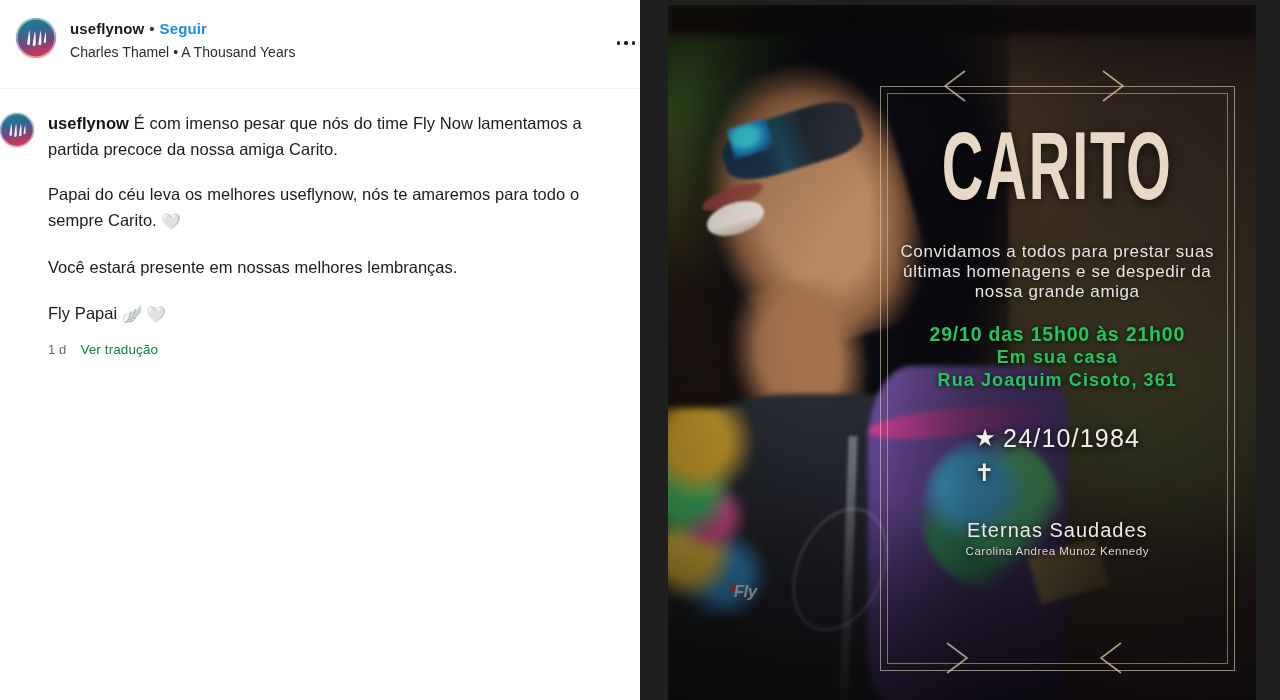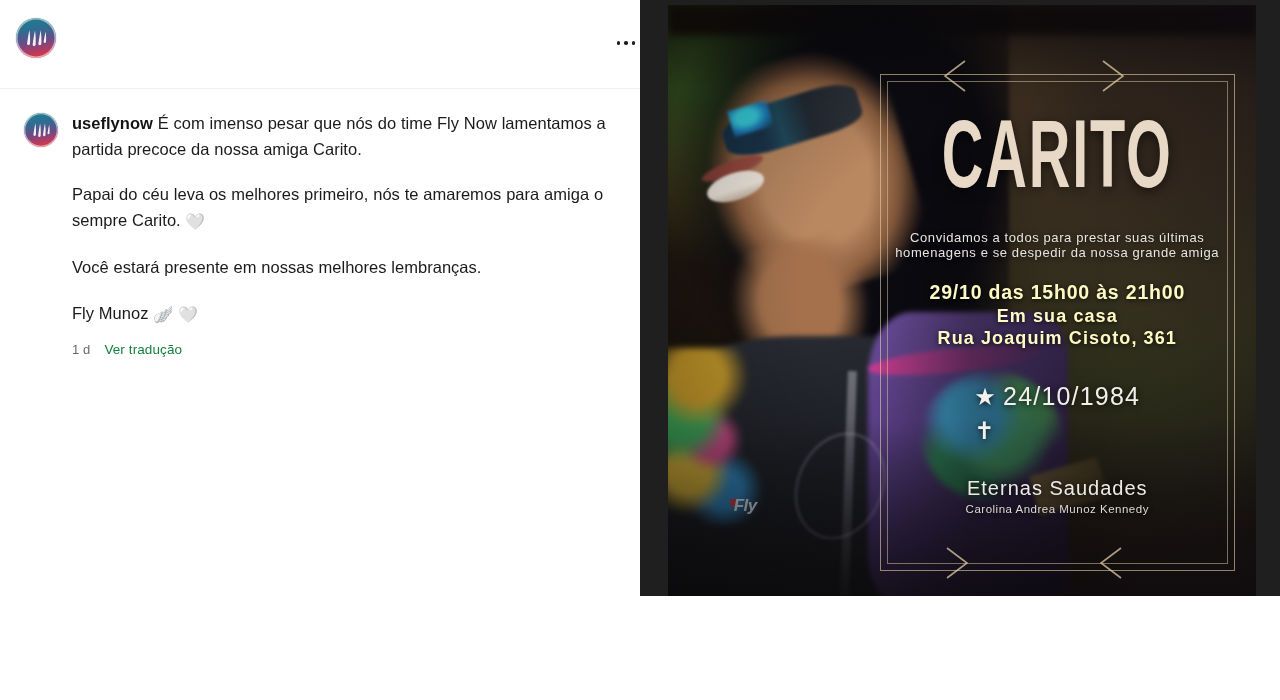--- a/index.html
+++ b/index.html
@@ -40,21 +40,21 @@
 
   .more-btn{
     position:absolute;right:-8px;top:30px;width:44px;height:26px;
     display:flex;align-items:center;justify-content:center;gap:4px;
     cursor:pointer;
   }
   .more-btn i{display:block;width:3.5px;height:3.5px;border-radius:50%;background:#1b1b1b;}
 
   .divider{height:1px;background:#f1f1f1;margin:0;}
 
-  .caption-block{display:flex;padding:22px 16px 0 24px;}
+  .caption-block{display:flex;padding:22px 16px 0 0;}
   .avatar-sm{
     width:34px;height:34px;border-radius:50%;flex:0 0 34px;margin-top:2px;
     background:linear-gradient(170deg,#1f7f8c 0%,#2b6f93 28%,#6a4b86 58%,#c0395b 82%,#d9443f 100%);
     position:relative;overflow:hidden;box-shadow:0 0 0 1px rgba(0,0,0,.06);
   }
   .avatar-sm .ring{position:absolute;inset:0;border-radius:50%;box-shadow:inset 0 0 0 1.3px rgba(255,255,255,.55);}
   .avatar-sm svg{position:absolute;left:0;top:0;width:34px;height:34px;}
 
   .caption-body{margin-left:14px;width:540px;}
   .cap-p{
@@ -65,21 +65,21 @@
   .cap-user{font-weight:600;color:#151515;}
   .emo{font-size:16px;vertical-align:-1px;}
   .emo.heart{color:#cfcfcf;}
 
   .meta-row{margin-top:14px;display:flex;align-items:flex-start;gap:14px;}
   .meta-time{font-size:13px;color:#6b6b6b;letter-spacing:.1px;}
   .meta-translate{font-size:13.5px;color:#15803d;letter-spacing:.1px;cursor:pointer;}
 
   
   .media-pane{
-    position:relative;width:640px;height:596px;background:#1f1f1f;overflow:hidden;
+    position:relative;width:640px;height:700px;background:#1f1f1f;overflow:hidden;
   }
   .photo{
     position:absolute;left:28px;top:5px;right:24px;bottom:0;overflow:hidden;
     background:#120d0a;
   }
 
   
   .bg-blur{
     position:absolute;inset:0;
     background:
@@ -227,26 +227,26 @@
     text-align:center;color:#f0ece6;padding-top:16px;box-sizing:border-box;
   }
   .flyer-name{
     font-family:"Liberation Sans", sans-serif;
     font-size:62px;font-weight:700;letter-spacing:2px;
     color:#e8d9c6;line-height:1;margin-top:16px;
     transform:scaleY(1.55) scaleX(.93);transform-origin:top center;
     text-shadow:0 2px 10px rgba(0,0,0,.55);
   }
   .flyer-invite{
-    margin-top:62px;font-size:13px;line-height:1.18;color:#e7e4e0;
+    margin-top:62px;font-size:17px;line-height:1.18;color:#e7e4e0;
     font-weight:400;letter-spacing:.6px;max-width:330px;
     text-shadow:0 1px 5px rgba(0,0,0,.7);
   }
   .flyer-when{
-    margin-top:20px;font-size:18px;line-height:1.26;color:#fef9c3;
+    margin-top:20px;font-size:18px;line-height:1.26;color:#22c55e;
     font-weight:700;letter-spacing:1.1px;text-shadow:0 1px 5px rgba(0,0,0,.8);
   }
   .flyer-when .big{font-size:19.5px;letter-spacing:.8px;}
   .dates{margin-top:32px;display:flex;flex-direction:column;gap:8px;align-items:flex-start;}
   .date-row{
     display:flex;align-items:center;gap:6px;
     font-size:25px;font-weight:400;color:#f2efeb;letter-spacing:1.2px;
     text-shadow:0 1px 6px rgba(0,0,0,.8);
   }
   .date-row .sym{font-size:24px;line-height:1;color:#f4f1ec;}
@@ -271,20 +271,26 @@
         <div class="ring"></div>
         <svg viewBox="0 0 40 40">
           <g fill="#ffffff" opacity="0.92">
             <path d="M11 26 C11.8 20, 12.6 16, 13.4 12 C14.1 16.5, 14.3 21, 14 26 C13.2 27.4, 11.8 27.6, 11 26 Z"></path>
             <path d="M16.6 27 C17.4 20.5, 18.2 16.2, 19 12.4 C19.7 17, 19.9 22, 19.6 27 C18.8 28.4, 17.4 28.6, 16.6 27 Z"></path>
             <path d="M22.3 26.2 C23.1 20.2, 23.9 16, 24.7 12.2 C25.4 16.8, 25.6 21.4, 25.3 26.2 C24.5 27.6, 23.1 27.8, 22.3 26.2 Z"></path>
             <path d="M27.6 24 C28.3 19.6, 29 16.4, 29.6 13.4 C30.2 17, 30.3 20.6, 30 24 C29.4 25.2, 28.2 25.3, 27.6 24 Z"></path>
           </g>
         </svg>
       </div>
+      <div class="header-text">
+        <div class="line1">
+          <span>useflynow</span><span class="dot">•</span><span class="follow">Seguir</span>
+        </div>
+        <div class="line2">Charles Thamel • A Thousand Years</div>
+      </div>
       <div class="more-btn">
         <i></i>
         <i></i>
         <i></i>
       </div>
     </div>
 
     <div class="divider"></div>
 
     <div class="caption-block">
@@ -298,25 +304,25 @@
             <path d="M27.6 24 C28.3 19.6, 29 16.4, 29.6 13.4 C30.2 17, 30.3 20.6, 30 24 C29.4 25.2, 28.2 25.3, 27.6 24 Z"></path>
           </g>
         </svg>
       </div>
 
       <div class="caption-body">
 
         <p class="cap-p"><span class="cap-user">useflynow</span> <span>É com imenso pesar que nós do time Fly Now lamentamos a partida precoce da nossa amiga Carito.</span></p>
 
 
-        <p class="cap-p"><span>Papai do céu leva os melhores primeiro, nós te amaremos para amiga o sempre Carito.</span> <span class="emo heart">🤍</span></p>
+        <p class="cap-p"><span>Papai do céu leva os melhores useflynow, nós te amaremos para todo o sempre Carito.</span> <span class="emo heart">🤍</span></p>
 
         <p class="cap-p"><span>Você estará presente em nossas melhores lembranças.</span></p>
 
-        <p class="cap-p"><span>Fly Munoz</span> <span class="emo">🪽</span> <span class="emo heart">🤍</span></p>
+        <p class="cap-p"><span>Fly Papai</span> <span class="emo">🪽</span> <span class="emo heart">🤍</span></p>
 
         <div class="meta-row">
           <span class="meta-time">1 d</span>
           <span class="meta-translate">Ver tradução</span>
         </div>
 
       </div>
     </div>
   </div>
 

